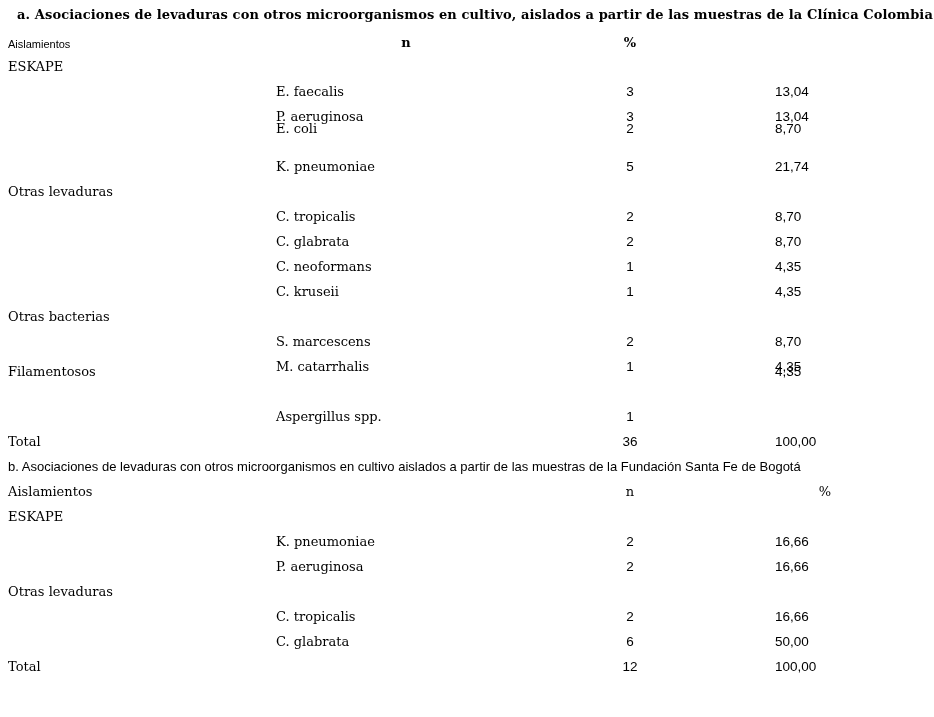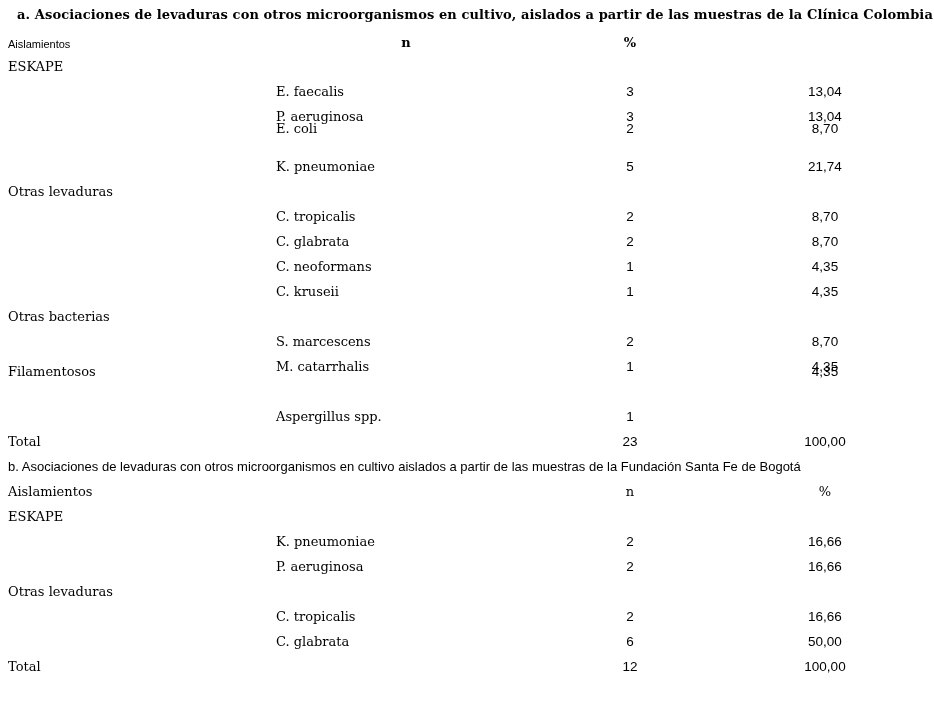--- a/index.html
+++ b/index.html
@@ -7,21 +7,21 @@
   .title-a {
     position: absolute; left: 8px; width: 934px; top: 7px; text-align: center;
     font-family: "DejaVu Serif", serif; font-weight: bold; font-size: 13px; letter-spacing: 0.1px;
   }
   .row { position: absolute; left: 0; width: 770px; height: 25px; }
   .row span { position: absolute; top: 0; white-space: nowrap; }
   .lbl { left: 8px; font-family: "DejaVu Serif", serif; font-size: 13px; font-weight: 300; }
   .lbl.small { font-family: "Liberation Sans", sans-serif; font-size: 11px; top: 3px !important; }
   .sub { left: 276px; font-family: "DejaVu Serif", serif; font-size: 13px; }
   .n { left: 580px; width: 100px; text-align: center; font-family: "Liberation Sans", sans-serif; font-size: 13.5px; }
-  .pct { left: 775px; width: 100px; text-align: center; font-family: "Liberation Sans", sans-serif; font-size: 13.5px; }
+  .pct { left: 775px; width: 100px; font-family: "Liberation Sans", sans-serif; font-size: 13.5px; }
   .hdr-bold { font-family: "DejaVu Serif", serif; font-weight: bold; font-size: 13px; }
   .hdr-n-a { left: 356px; width: 100px; text-align: center; }
   .hdr-pct-a { left: 580px; width: 100px; text-align: center; }
   .title-b { left: 8px; font-family: Liberation Sans, sans-serif; font-size: 13px; }
   .hdr-n-b { left: 580px; width: 100px; text-align: center; font-family: "DejaVu Serif", serif; font-size: 13px; }
   .hdr-pct-b { left: 775px; width: 100px; text-align: center; font-family: "DejaVu Serif", serif; font-size: 13px; }
 </style>
 </head>
 <body>
 
@@ -121,21 +121,21 @@
       </div>
       <div class="row" style="top: 409px;">
         <span class="lbl"></span>
         <span class="sub">Aspergillus spp.</span>
         <span class="n">1</span>
         <span class="pct"></span>
       </div>
       <div class="row" style="top: 434px;">
         <span class="lbl">Total</span>
         <span class="sub"></span>
-        <span class="n">23</span>
+        <span class="n">36</span>
         <span class="pct">100,00</span>
       </div>
     </div>
 </div>
 
 <div>
   <div class="row" style="top:459px;">
     <span class="title-b">b. Asociaciones de levaduras con otros microorganismos en cultivo aislados a partir de las muestras de la Fundación Santa Fe de Bogotá</span>
   </div>
   <div class="row" style="top:484px;">

